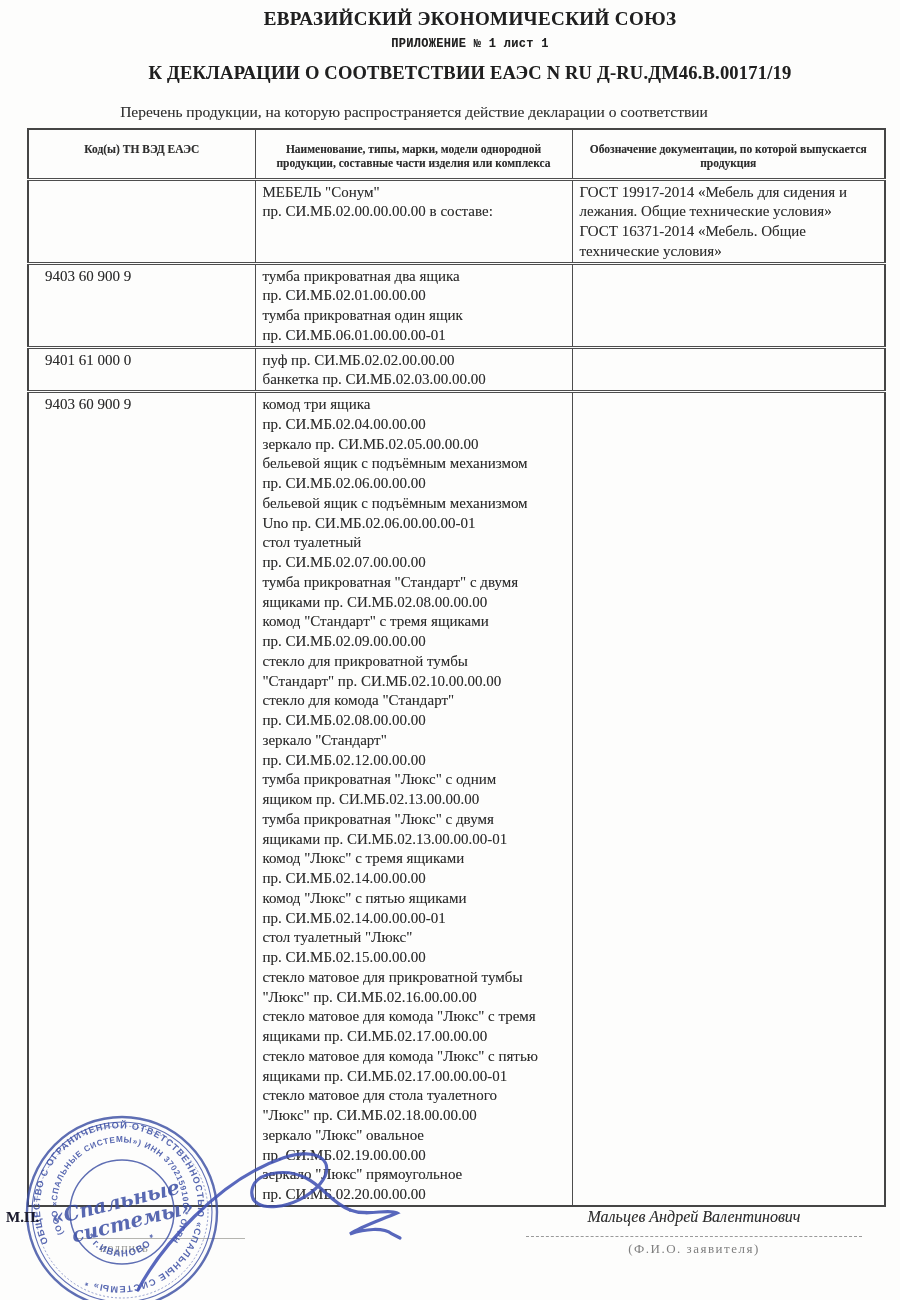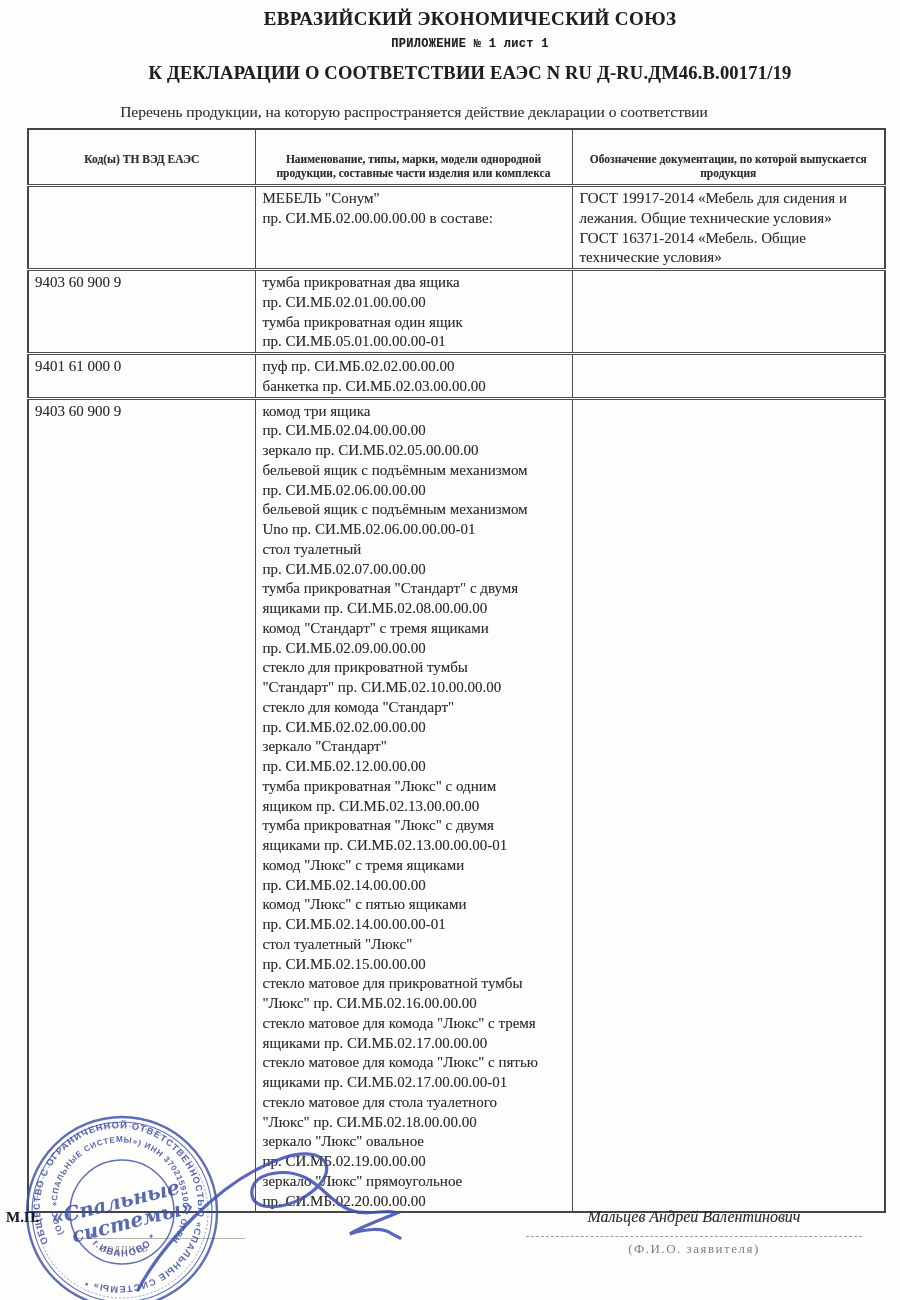--- a/index.html
+++ b/index.html
@@ -20,28 +20,28 @@
   
   table.products{
     position:absolute;left:27px;top:128px;width:857px;
     border-collapse:collapse;table-layout:fixed;
     border:2px solid #454545;
   }
   col.c1{width:227px;} col.c2{width:317px;} col.c3{width:313px;}
   th,td{border:1.5px solid #4d4d4d;vertical-align:top;}
   th{
     font-size:11.5px;line-height:14px;font-weight:bold;text-align:center;
-    padding:22px 8px 4px 8px;color:#2e2e2e;
+    padding:12px 8px 4px 8px;color:#2e2e2e;
   }
   thead tr{height:50px;}
   tbody td{font-size:15px;line-height:19.75px;padding:2px 0 0 7px;color:#2c2c2c;
     border-top:3px double #4d4d4d;}
   tr.row-0{height:80px;} tr.row-1{height:79px;} tr.row-2{height:41px;} tr.row-3{height:809px;}
   .tline{white-space:nowrap;}
-  td.cell-code{padding-left:6px;}
+  td.cell-code{padding-left:16px;}
 
   
   .mp{position:absolute;left:6px;top:1209px;font-size:15px;font-weight:bold;color:#1b1b2e;z-index:6;}
   .sig-line{position:absolute;left:77px;top:1238px;width:168px;border-top:1px solid #b5b5b0;z-index:1;}
   .sig-caption{position:absolute;left:100px;top:1241px;font-size:12px;color:#9a9a96;letter-spacing:1px;z-index:1;}
   .fio{position:absolute;left:528px;top:1208px;width:332px;text-align:center;font-size:16px;color:#2d2d2d;font-style:italic;}
   .fio-line{position:absolute;left:526px;top:1236px;width:336px;border-top:1px dashed #9a9a9a;}
   .fio-caption{position:absolute;left:526px;top:1241px;width:336px;text-align:center;font-size:13px;color:#7f7f7f;letter-spacing:1.5px;}
 
   .stamp-svg{position:absolute;left:18px;top:1112px;z-index:4;}
@@ -85,21 +85,21 @@
             <div class="tline">ГОСТ 16371-2014 «Мебель. Общие</div>
             <div class="tline">технические условия»</div>
           </td>
       </tr>
       <tr class="row-1">
         <td class="cell-code scan-text">9403 60 900 9</td>
         <td class="cell-name scan-text">
             <div class="tline">тумба прикроватная два ящика</div>
             <div class="tline">пр. СИ.МБ.02.01.00.00.00</div>
             <div class="tline">тумба прикроватная один ящик</div>
-            <div class="tline">пр. СИ.МБ.05.01.00.00.00-01</div>
+            <div class="tline">пр. СИ.МБ.06.01.00.00.00-01</div>
           </td>
         <td class="cell-docs scan-text"></td>
       </tr>
       <tr class="row-2">
         <td class="cell-code scan-text">9401 61 000 0</td>
         <td class="cell-name scan-text">
             <div class="tline">пуф пр. СИ.МБ.02.02.00.00.00</div>
             <div class="tline">банкетка пр. СИ.МБ.02.03.00.00.00</div>
           </td>
         <td class="cell-docs scan-text"></td>
@@ -116,21 +116,21 @@
             <div class="tline">Uno пр. СИ.МБ.02.06.00.00.00-01</div>
             <div class="tline">стол туалетный</div>
             <div class="tline">пр. СИ.МБ.02.07.00.00.00</div>
             <div class="tline">тумба прикроватная "Стандарт" с двумя</div>
             <div class="tline">ящиками пр. СИ.МБ.02.08.00.00.00</div>
             <div class="tline">комод "Стандарт" с тремя ящиками</div>
             <div class="tline">пр. СИ.МБ.02.09.00.00.00</div>
             <div class="tline">стекло для прикроватной тумбы</div>
             <div class="tline">"Стандарт" пр. СИ.МБ.02.10.00.00.00</div>
             <div class="tline">стекло для комода "Стандарт"</div>
-            <div class="tline">пр. СИ.МБ.02.02.00.00.00</div>
+            <div class="tline">пр. СИ.МБ.02.08.00.00.00</div>
             <div class="tline">зеркало "Стандарт"</div>
             <div class="tline">пр. СИ.МБ.02.12.00.00.00</div>
             <div class="tline">тумба прикроватная "Люкс" с одним</div>
             <div class="tline">ящиком пр. СИ.МБ.02.13.00.00.00</div>
             <div class="tline">тумба прикроватная "Люкс" с двумя</div>
             <div class="tline">ящиками пр. СИ.МБ.02.13.00.00.00-01</div>
             <div class="tline">комод "Люкс" с тремя ящиками</div>
             <div class="tline">пр. СИ.МБ.02.14.00.00.00</div>
             <div class="tline">комод "Люкс" с пятью ящиками</div>
             <div class="tline">пр. СИ.МБ.02.14.00.00.00-01</div>

